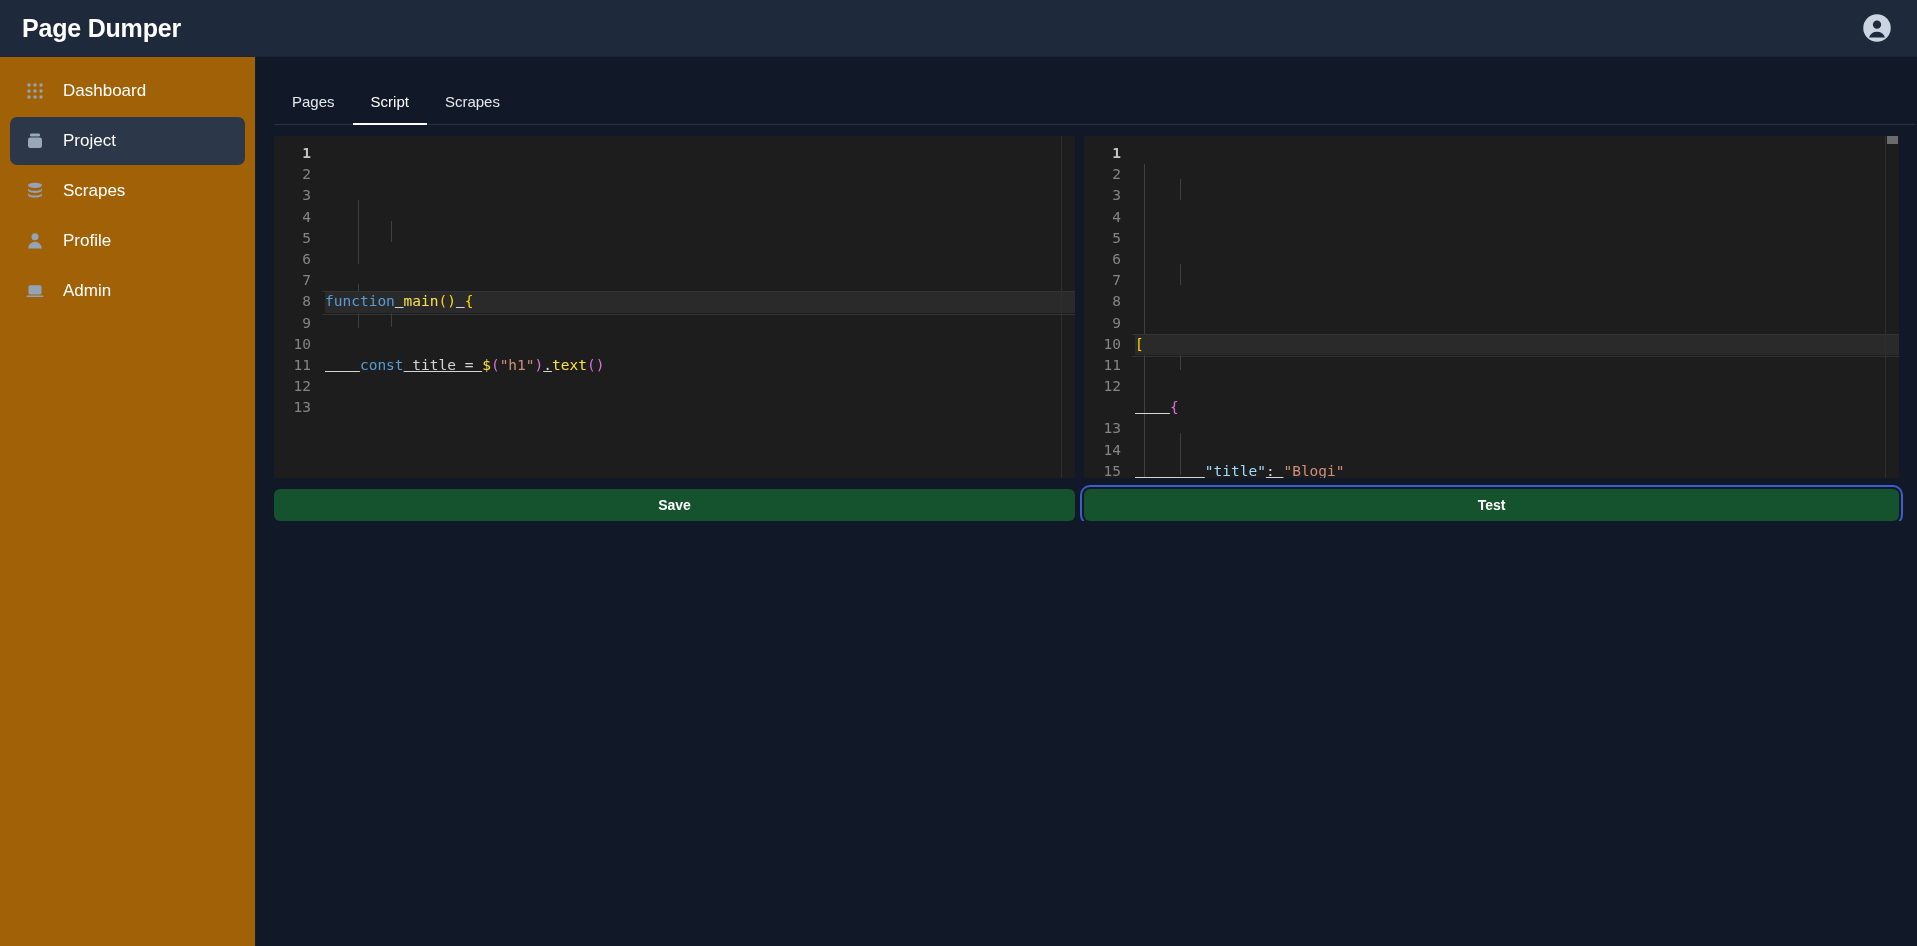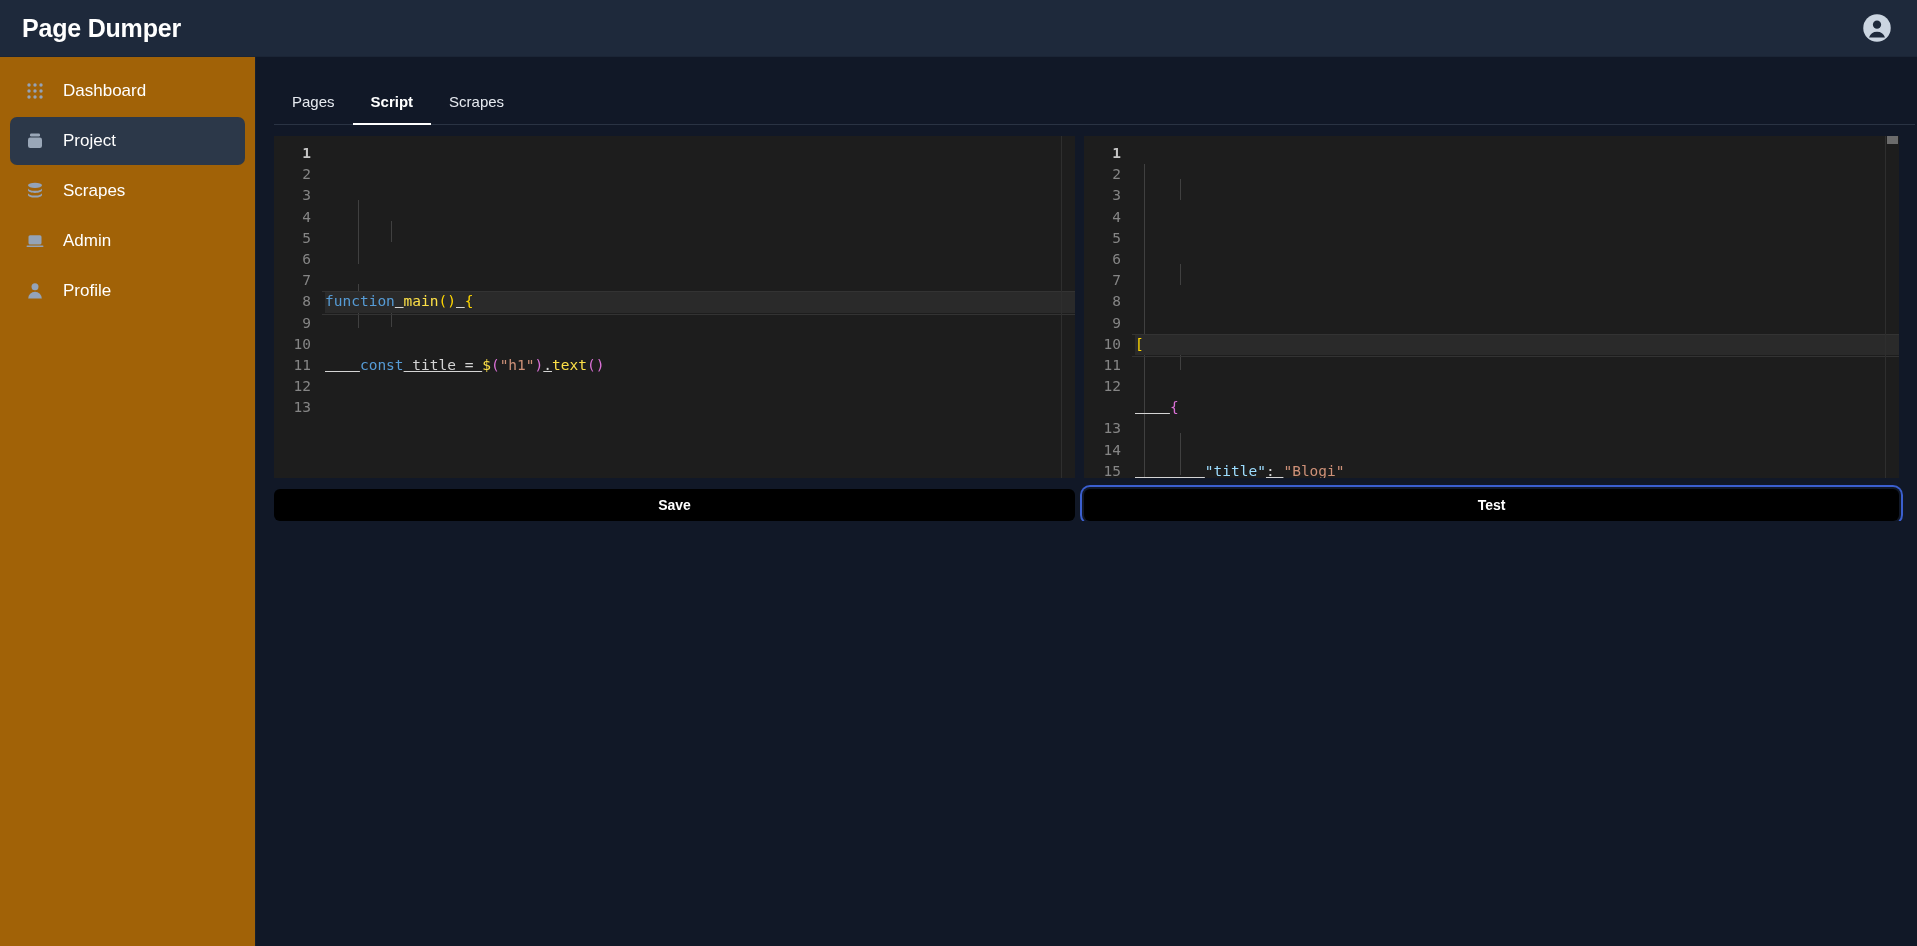--- a/index.html
+++ b/index.html
@@ -65,21 +65,21 @@
     display: flex; align-items: flex-end; gap: 0;
     border-bottom: 1px solid #2a3343;
   }
   .tab {
     padding: 14px 18px 13px 18px;
     font-size: 15px; color: #e6eaf0; cursor: pointer;
     border-bottom: 2px solid transparent;
     margin-bottom: -1px;
     font-family: "Liberation Sans", sans-serif;
   }
-  .tab.active { color: #ffffff; font-weight: bold; border-bottom-color: #ffffff; }
+  .tab.active { color: #ffffff; font-weight: normal; border-bottom-color: #ffffff; }
 
   
   .editors {
     display: flex; gap: 9px;
     padding: 11px 18px 0 18px;
     height: 396px; min-height: 396px;
   }
   .editor-col { display: flex; flex-direction: column; min-width: 0; }
   .editor-col.left { width: 801px; min-width: 801px; }
   .editor-col.right { flex: 1; min-width: 0; }
@@ -136,21 +136,21 @@
 
   .editor-line-right {
     position: absolute; top: 0; bottom: 0; right: 13px; width: 1px; background: #2e2e2e;
   }
 
   
   .btn {
     margin-top: 11px;
     height: 36px;
     border: none; border-radius: 6px;
-    background: #000000; color: #ffffff;
+    background: #14532d; color: #ffffff;
     font-size: 14px; font-weight: bold;
     font-family: "Liberation Sans", sans-serif;
     cursor: pointer;
     display: flex; align-items: center; justify-content: center;
     width: 100%;
   }
   .btn.focused { box-shadow: 0 0 0 2px #111827, 0 0 0 4px #3b5fcf; }
 
   .filler { flex: 1; background: #111827; }
 </style>
@@ -208,35 +208,35 @@
             <path d="M3 7.2c0 1.45 3.13 2.6 7 2.6s7-1.15 7-2.6v2.1c0 1.45-3.13 2.6-7 2.6s-7-1.15-7-2.6z"></path>
             <path d="M3 11.9c0 1.45 3.13 2.6 7 2.6s7-1.15 7-2.6V14c0 1.45-3.13 2.6-7 2.6S3 15.45 3 14z"></path>
           </svg>
         </span>
         <span class="nav-label">Scrapes</span>
       </div>
 
       <div class="nav-item">
         <span class="nav-icon">
           <svg width="20" height="20" viewBox="0 0 20 20" fill="#94a3b8">
+            <circle cx="10" cy="5.8" r="3.5"></circle>
+            <path d="M3.2 17.5a6.8 6.8 0 0 1 13.6 0z"></path>
+          </svg>
+        </span>
+        <span class="nav-label">Profile</span>
+      </div>
+
+      <div class="nav-item">
+        <span class="nav-icon">
+          <svg width="20" height="20" viewBox="0 0 20 20" fill="#94a3b8">
             <rect x="3.5" y="4.2" width="13" height="9.4" rx="1.6"></rect>
             <rect x="1.5" y="14.4" width="17" height="1.6" rx="0.8"></rect>
           </svg>
         </span>
         <span class="nav-label">Admin</span>
-      </div>
-
-      <div class="nav-item">
-        <span class="nav-icon">
-          <svg width="20" height="20" viewBox="0 0 20 20" fill="#94a3b8">
-            <circle cx="10" cy="5.8" r="3.5"></circle>
-            <path d="M3.2 17.5a6.8 6.8 0 0 1 13.6 0z"></path>
-          </svg>
-        </span>
-        <span class="nav-label">Profile</span>
       </div>
     </div>
 
     <div class="main">
 
       <div class="tabs-wrap">
         <div class="tabs">
           <div class="tab">Pages</div>
           <div class="tab active">Script</div>
           <div class="tab">Scrapes</div>

